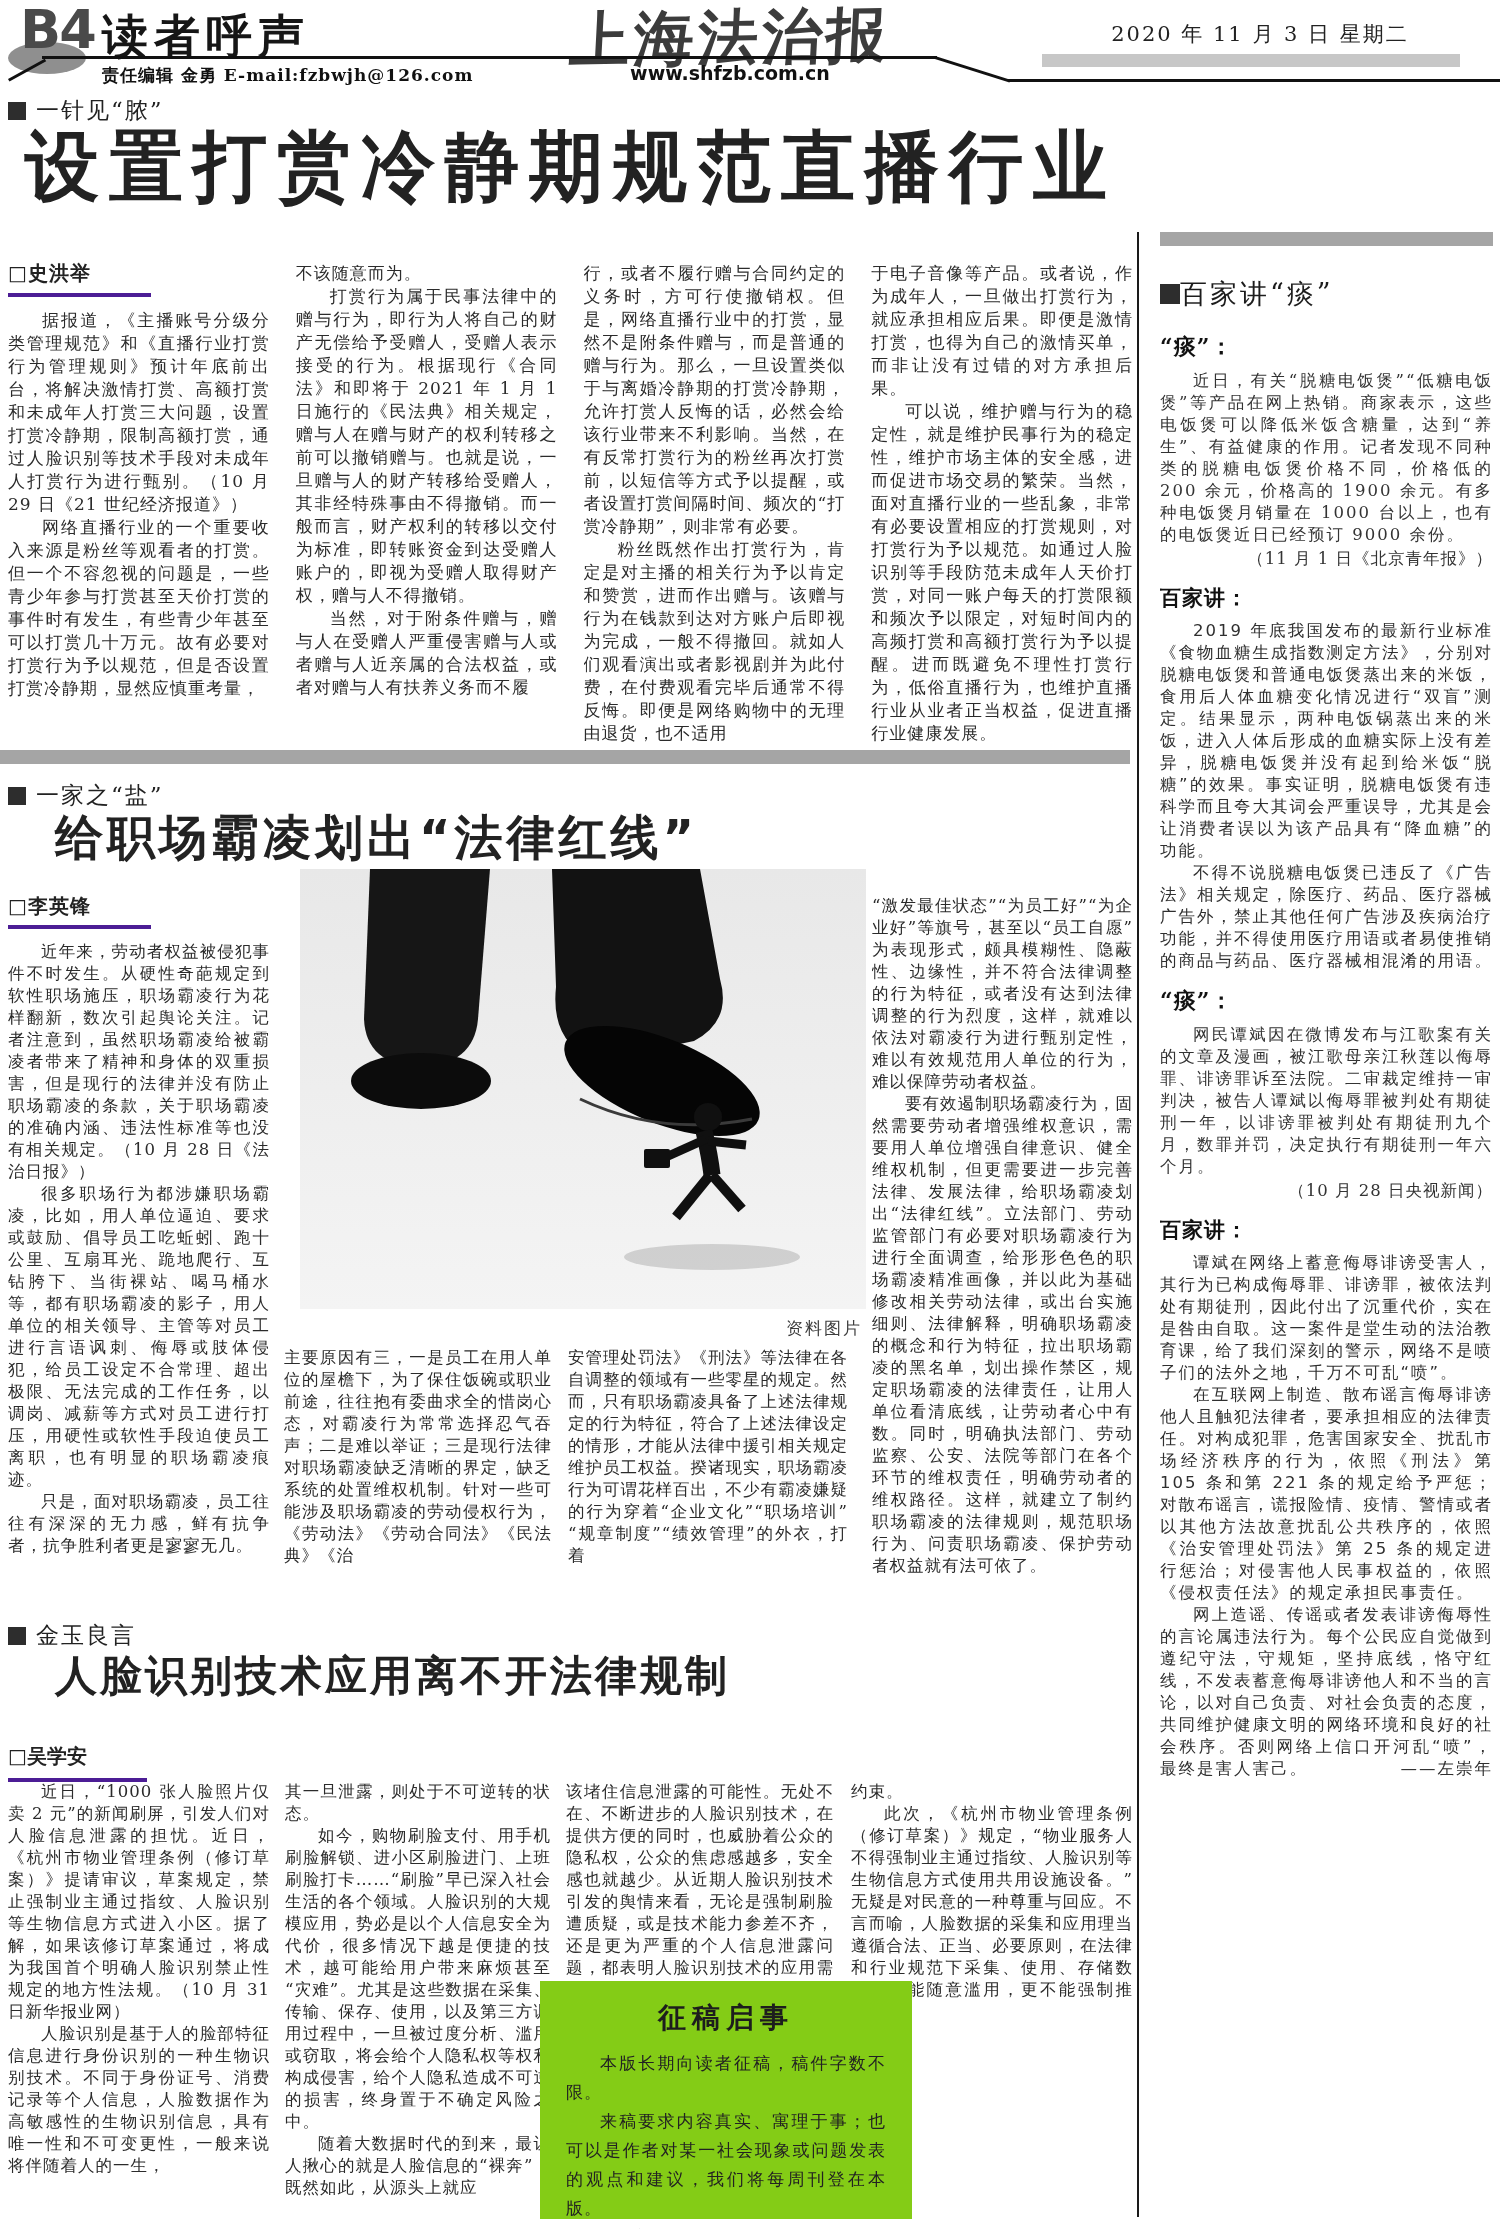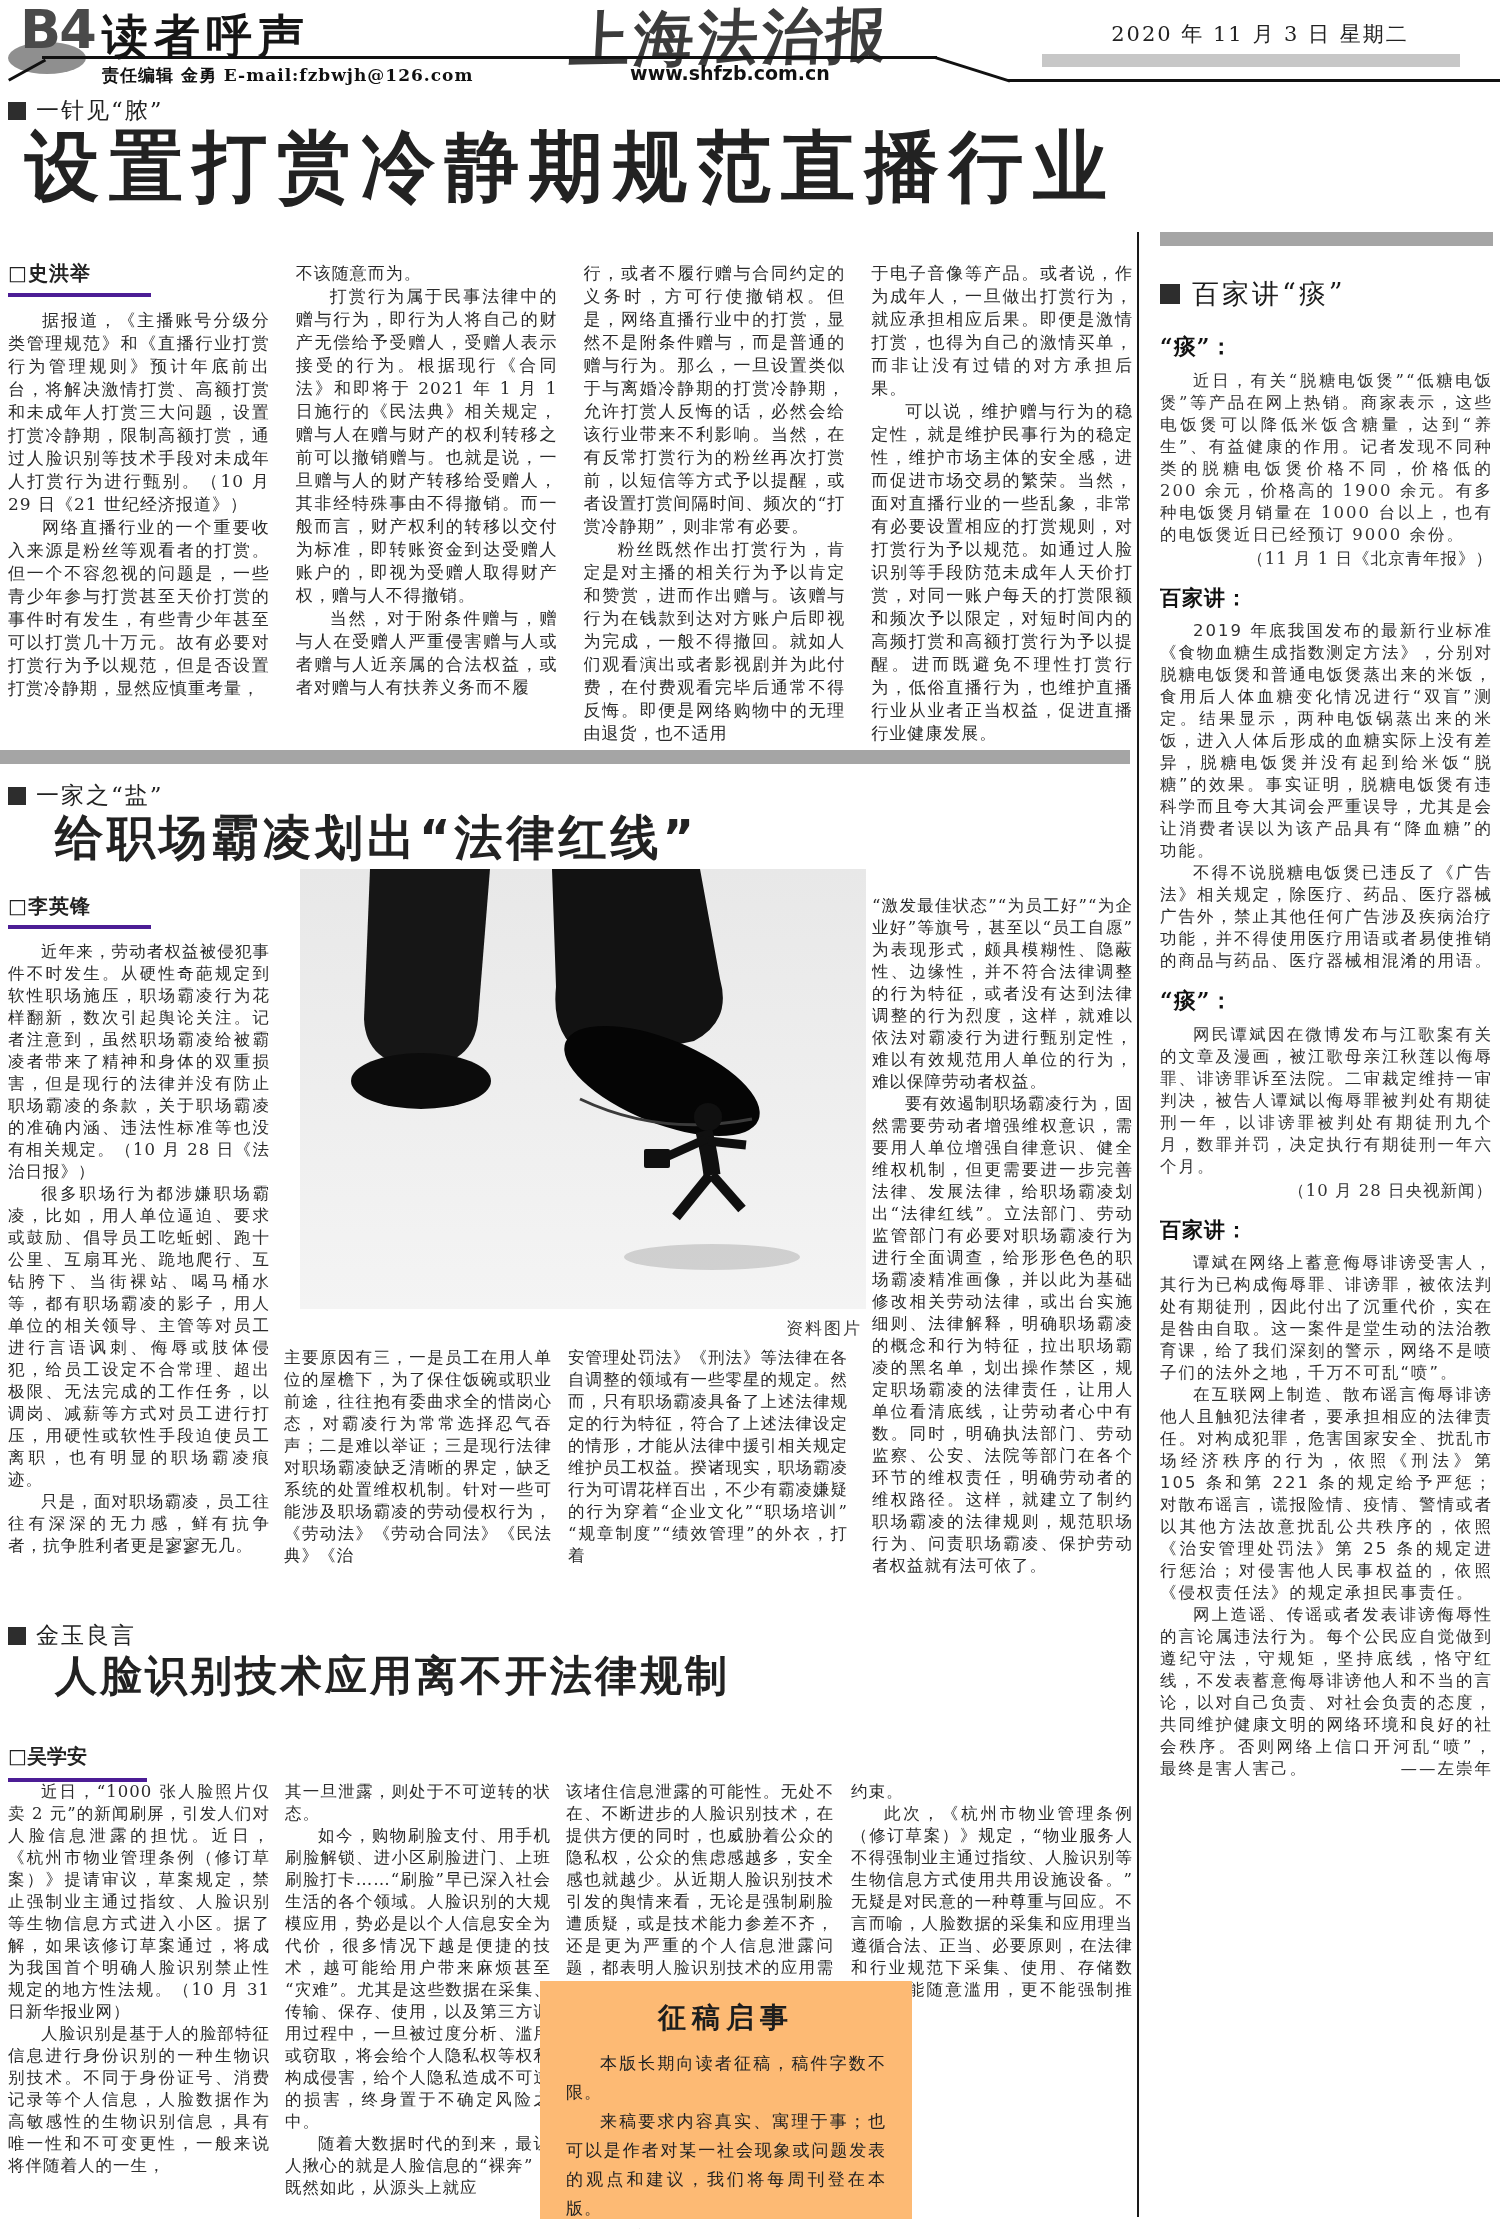--- a/index.html
+++ b/index.html
@@ -55,29 +55,29 @@
   .a2colR{position:absolute;left:864px;top:0;width:261px;height:716px;font-size:16.5px;line-height:22px;}
   .art2 .acol{font-size:16.5px;line-height:22px;}
   
   .art3{position:absolute;left:8px;top:1725px;width:1125px;height:504px;}
   .a3byline{position:absolute;left:0;top:18px;}
   .a3col1{position:absolute;left:0;top:56px;width:262px;height:448px;}
   .a3col2{position:absolute;left:277px;top:56px;width:266px;height:448px;}
   .a3col3{position:absolute;left:558px;top:56px;width:268px;height:196px;}
   .a3col4{position:absolute;left:843px;top:56px;width:282px;height:448px;}
   .art3 .acol{font-size:16.5px;line-height:22px;}
-  .notice{position:absolute;left:532px;top:256px;width:372px;height:238px;background:#fdba74;box-sizing:border-box;padding:16px 26px;}
+  .notice{position:absolute;left:532px;top:256px;width:372px;height:238px;background:#84cc16;box-sizing:border-box;padding:16px 26px;}
   .notice-title{text-align:center;font-family:"DejaVu Sans","Liberation Sans",sans-serif;font-weight:900;
                 font-size:28px;letter-spacing:6px;color:#1d1d1d;margin:2px 0 12px;}
   .notice-body .para{font-size:17px;line-height:29px;letter-spacing:1px;color:#222;}
   
   .vrule{position:absolute;left:1137px;top:232px;width:2px;height:1985px;background:#1a1a1a;}
   .sidebar{position:absolute;left:1160px;top:232px;width:333px;height:1985px;overflow:hidden;}
   .sb-bar{width:333px;height:14px;background:#a5a5a5;}
-  .sb-header{display:flex;align-items:center;gap:12px;margin:30px 0 20px;font-size:27px;letter-spacing:3px;color:#1c1c1c;}
+  .sb-header{display:flex;align-items:center;margin:30px 0 20px;font-size:27px;letter-spacing:3px;color:#1c1c1c;}
   .sb-header .sq{width:20px;height:20px;background:#2d2d2d;}
   .sb-label{margin:14px 0 8px;font-weight:bold;font-size:22px;letter-spacing:1px;color:#111;}
   .sb-item.cm .sb-label{font-family:"DejaVu Sans","Liberation Sans",sans-serif;font-size:21px;}
   .sb-item .para{font-size:16.5px;line-height:22px;letter-spacing:2px;color:#333;}
   .sb-item.cm .para{font-family:"DejaVu Sans","Liberation Sans",sans-serif;color:#2f2f2f;letter-spacing:2px;}
   .source{margin:2px 0 6px;text-align:right;font-size:16.5px;letter-spacing:1px;color:#333;}
   .author{float:right;}
 </style>
 </head>
 <body>

